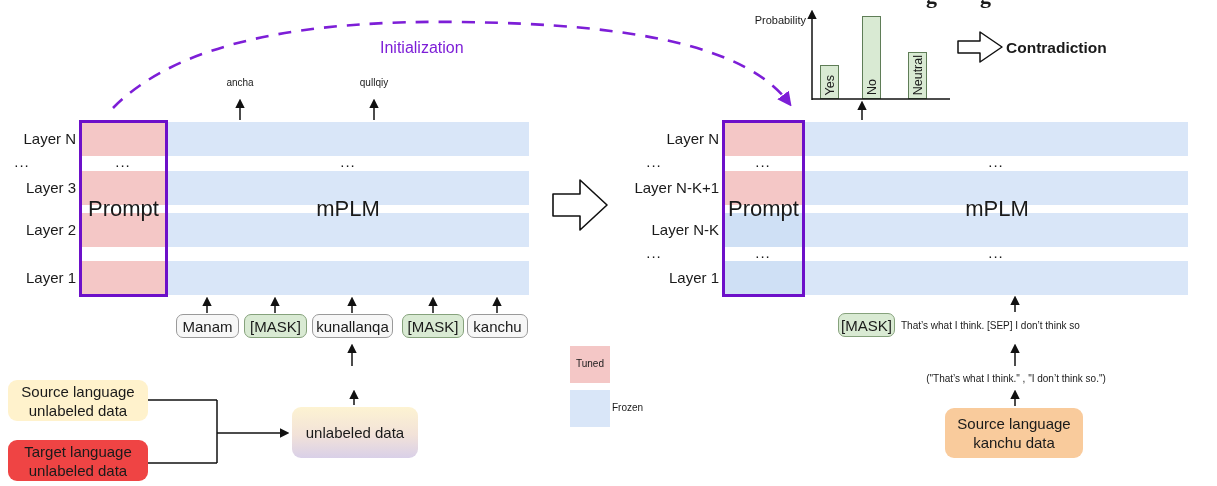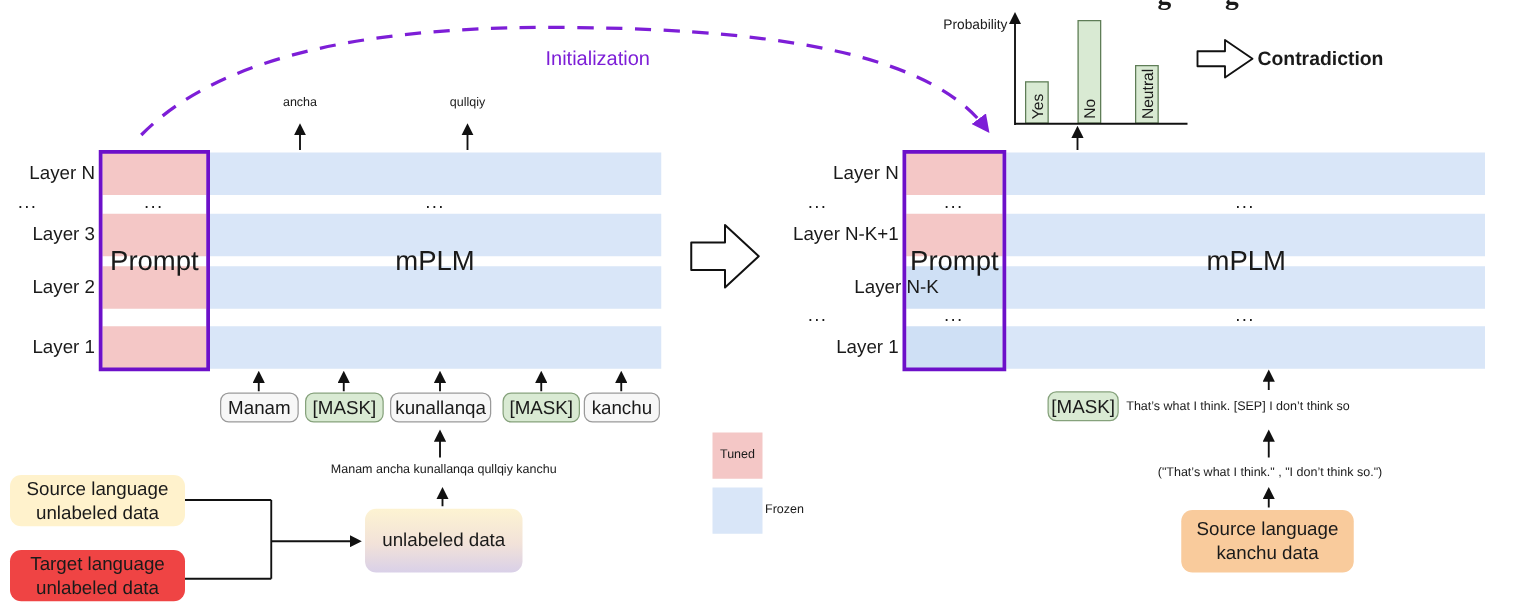--- a/index.html
+++ b/index.html
@@ -61,21 +61,20 @@
 
   <div class="abs txt" style="left:200px;top:74px;width:80px;text-align:center;">ancha</div>
   <div class="abs txt" style="left:334px;top:74px;width:80px;text-align:center;">qullqiy</div>
 
   <div class="abs token" style="left:176px;top:314px;width:63px;">Manam</div>
   <div class="abs token mask" style="left:244px;top:314px;width:63px;">[MASK]</div>
   <div class="abs token" style="left:312px;top:314px;width:81px;">kunallanqa</div>
   <div class="abs token mask" style="left:402px;top:314px;width:62px;">[MASK]</div>
   <div class="abs token" style="left:467px;top:314px;width:61px;">kanchu</div>
 
-  <div class="abs txt" style="left:195px;top:367px;width:320px;text-align:center;">Manam ancha kunallanqa qullqiy kanchu</div>
 
   <div class="abs databox" style="left:8px;top:380px;width:140px;height:41px;background:#fff2cc;">
     <span>Source language</span>
     <span>unlabeled data</span>
   </div>
   <div class="abs databox" style="left:8px;top:440px;width:140px;height:41px;background:#ef4444;">
     <span>Target language</span>
     <span>unlabeled data</span>
   </div>
   <div class="abs databox" style="left:292px;top:407px;width:126px;height:51px;background:linear-gradient(180deg,#fdf3d2 0%,#f2e2d9 55%,#d9d0e8 100%);">
@@ -94,21 +93,21 @@
 
   <div class="abs pcell-pink" style="left:725px;top:122px;width:77px;height:34px;"></div>
   <div class="abs pcell-pink" style="left:725px;top:171px;width:77px;height:34px;"></div>
   <div class="abs pcell-blue" style="left:725px;top:213px;width:77px;height:34px;"></div>
   <div class="abs pcell-blue" style="left:725px;top:261px;width:77px;height:34px;"></div>
   <div class="abs prompt-box" style="left:722px;top:120px;width:83px;height:177px;"></div>
 
   <div class="abs layer-label" style="left:600px;top:130px;width:119px;">Layer N</div>
   <div class="abs dots" style="left:632px;top:153px;width:44px;">...</div>
   <div class="abs layer-label" style="left:600px;top:179px;width:119px;">Layer N-K+1</div>
-  <div class="abs layer-label" style="left:632px;top:221px;width:119px;">Layer N-K</div>
+  <div class="abs layer-label" style="left:600px;top:221px;width:119px;">Layer N-K</div>
   <div class="abs dots" style="left:632px;top:244px;width:44px;">...</div>
   <div class="abs layer-label" style="left:600px;top:269px;width:119px;">Layer 1</div>
 
   <div class="abs dots" style="left:741px;top:153px;width:44px;">...</div>
   <div class="abs dots" style="left:974px;top:153px;width:44px;">...</div>
   <div class="abs dots" style="left:741px;top:244px;width:44px;">...</div>
   <div class="abs dots" style="left:974px;top:244px;width:44px;">...</div>
 
   <div class="abs big-label" style="left:722px;top:196px;width:83px;">Prompt</div>
   <div class="abs big-label" style="left:917px;top:196px;width:160px;">mPLM</div>
@@ -128,21 +127,21 @@
         <span>Yes</span>
       </div>
     <div class="bar" style="left: 50px; height: 83px;">
         <span>No</span>
       </div>
     <div class="bar" style="left: 96px; height: 47px;">
         <span>Neutral</span>
       </div>
   </div>
 
-  <div class="abs purple-txt" style="left:380px;top:39px;width:140px;text-align:right;">Initialization</div>
+  <div class="abs purple-txt" style="left:380px;top:39px;width:140px;text-align:left;">Initialization</div>
   <div class="abs result" style="left:1006px;top:39px;">Contradiction</div>
 
   <svg class="abs" style="left:0;top:0;" width="1217" height="486" viewBox="0 0 1217 486">
     <defs>
       <marker id="ah" viewBox="0 0 10 10" refX="7.5" refY="5" markerWidth="6.5" markerHeight="6.5" orient="auto-start-reverse">
         <path d="M0,0 L10,5 L0,10 z" fill="#111"></path>
       </marker>
       <marker id="ahp" viewBox="0 0 10 10" refX="7" refY="5" markerWidth="5.5" markerHeight="5.5" orient="auto-start-reverse">
         <path d="M0,0 L10,5 L0,10 z" fill="#7d1ed7"></path>
       </marker>

